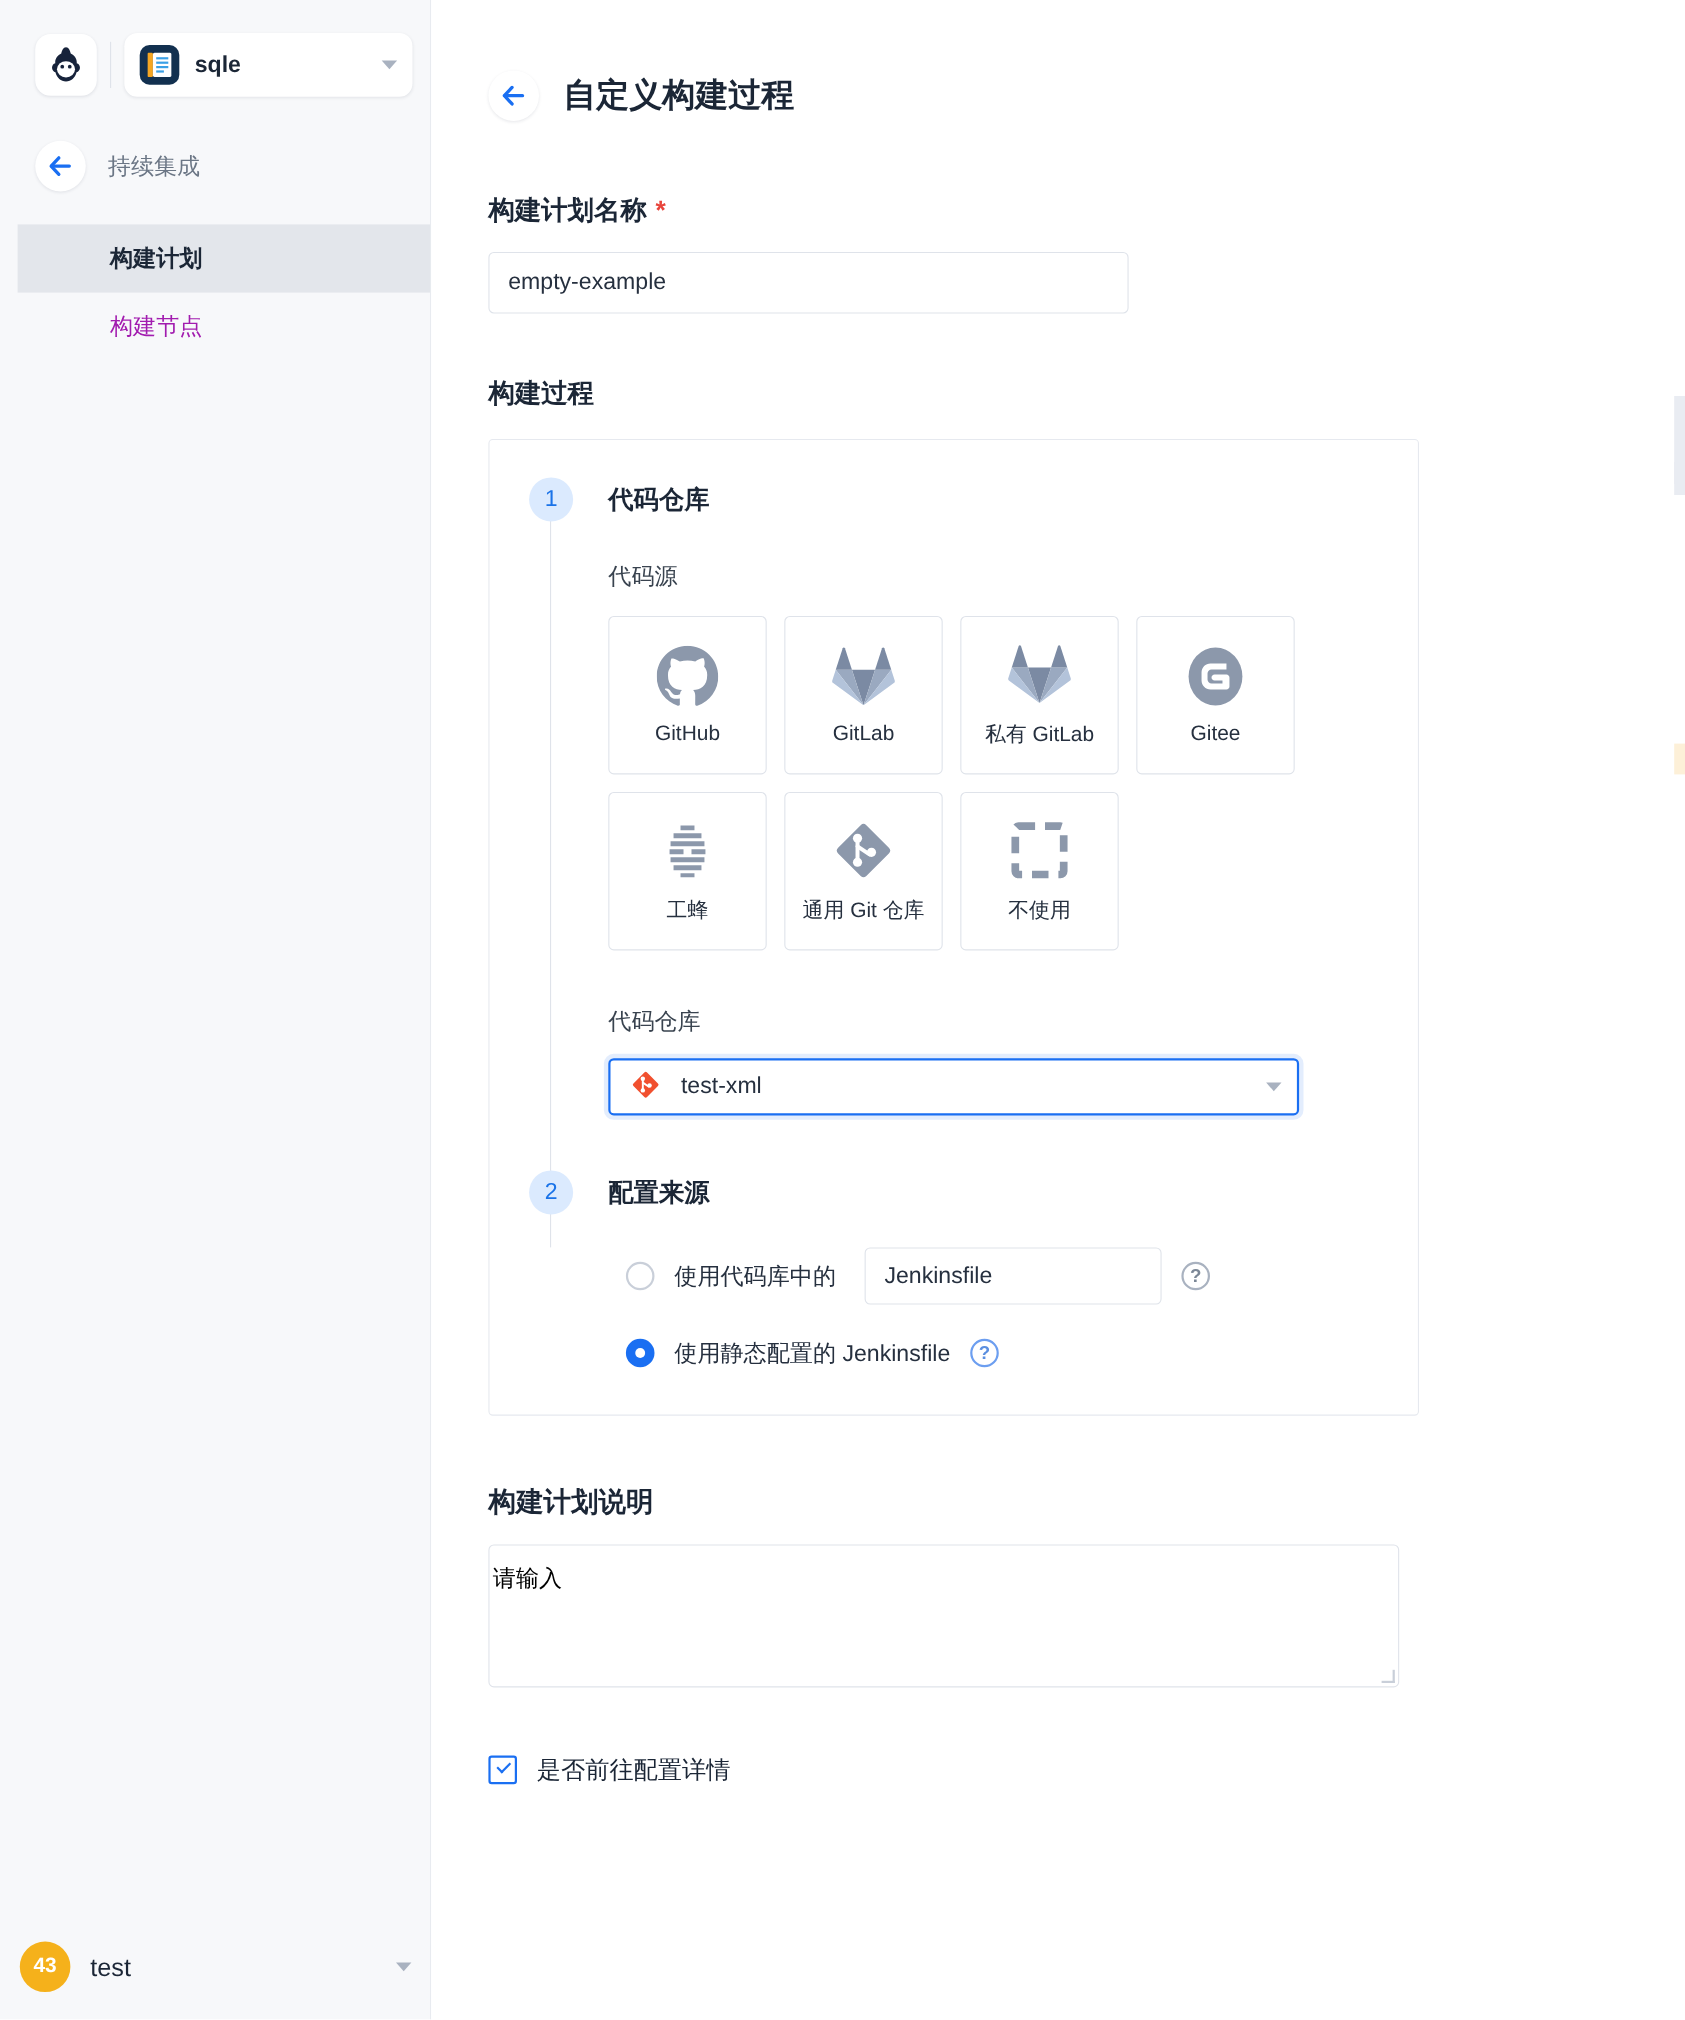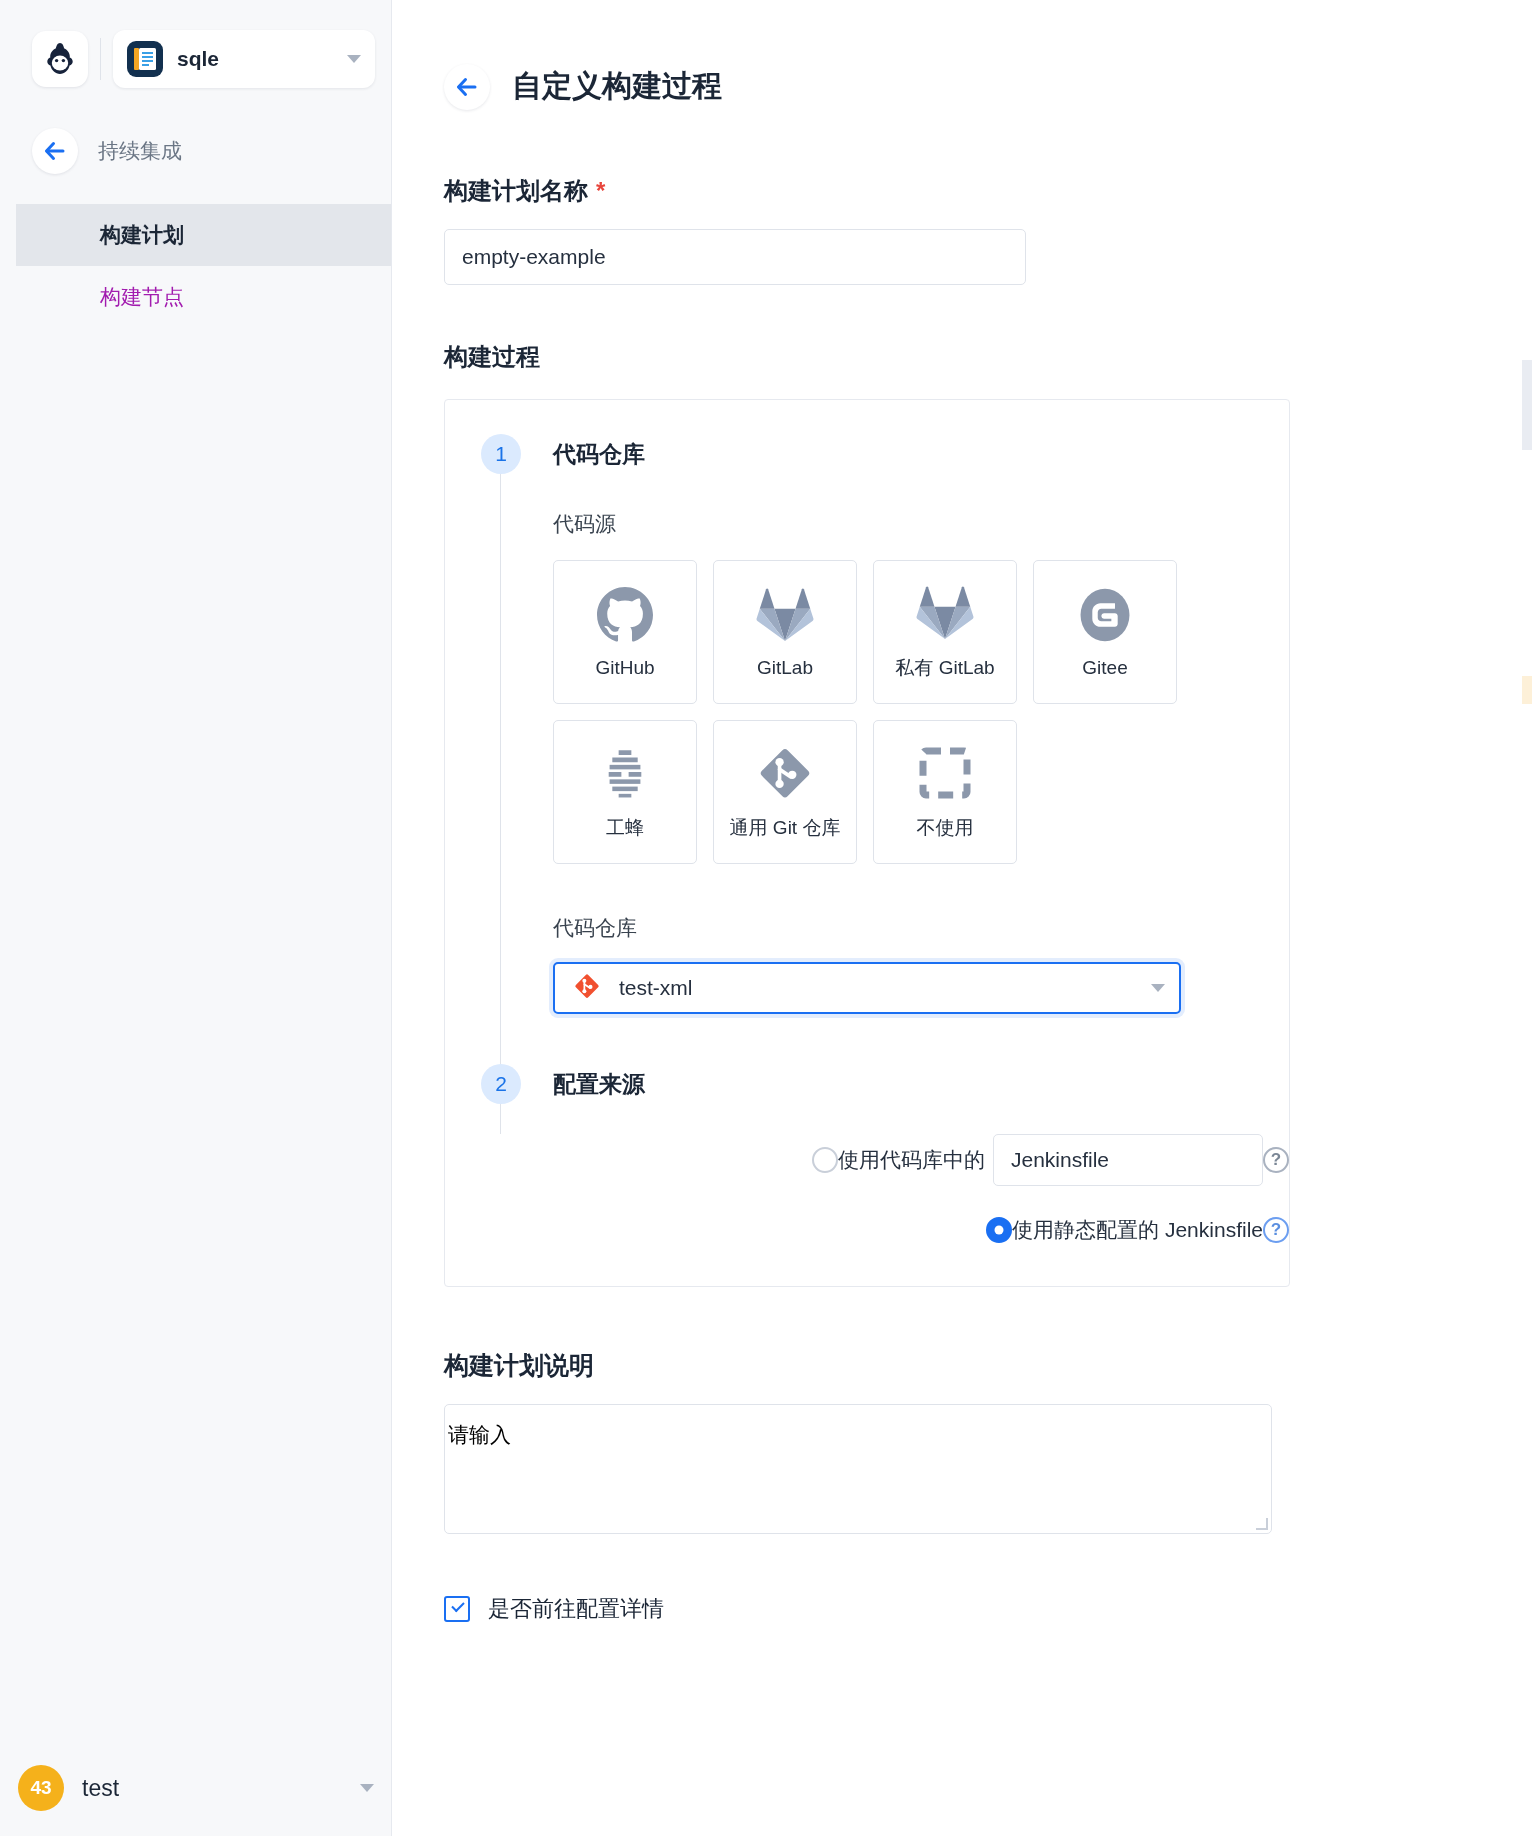--- a/index.html
+++ b/index.html
@@ -237,23 +237,23 @@
     display: flex; align-items: center;
     padding: 0 14px 0 18px;
     gap: 18px;
     background: #fff;
     cursor: pointer;
   }
   .repo-name { font-size: 21px; color: #26303f; flex: 1 1 auto; }
 
   .radio-row {
     display: flex; align-items: center;
+    gap: 18px;
     margin-top: 30px;
     padding-left: 16px;
-    justify-content: flex-end;
   }
   .radio {
     width: 26px; height: 26px; border-radius: 50%;
     border: 2px solid #c9cfd9; background: #fff;
     flex: 0 0 auto;
     cursor: pointer;
     position: relative;
   }
   .radio.checked { border-color: #1a6ff2; background: #1a6ff2; }
   .radio.checked::after {

